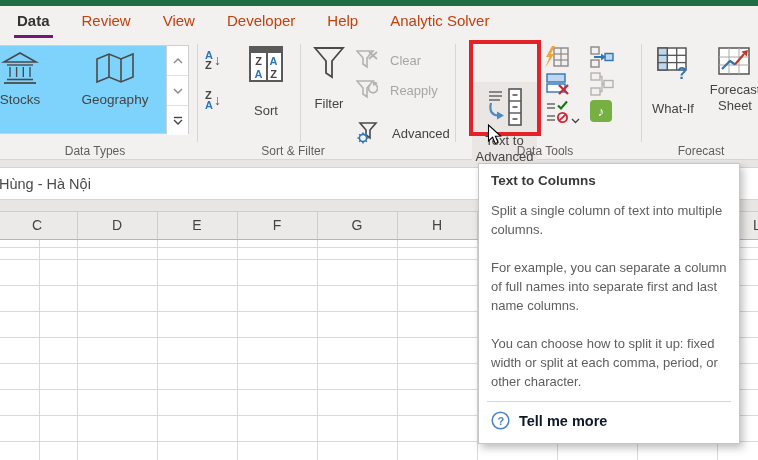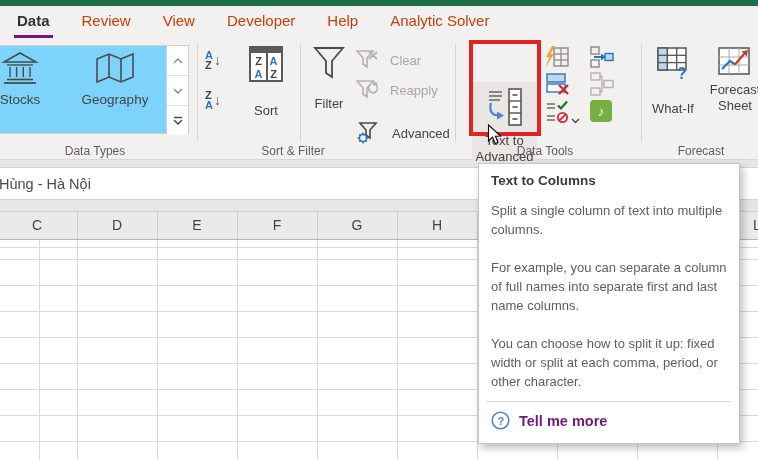--- a/index.html
+++ b/index.html
@@ -70,21 +70,21 @@
       background-position:77px 0px,0px 19px;}
 
   
   .tooltip{left:478px;top:163px;width:262px;height:281px;background:#fff;border:1px solid #c8c6c4;
       box-shadow:3px 4px 8px rgba(0,0,0,.25);box-sizing:border-box;padding:9px 12px 8px 12px;z-index:50;}
   .tooltip h4{margin:0 0 13px 0;font-size:13.5px;color:#3b3a39;}
   .tooltip p{margin:0 0 19px 0;font-size:13px;line-height:19px;color:#605e5c;}
   .tooltip p.last{margin-bottom:10px;}
   .tt-div{height:1px;background:#d8d6d4;margin:0 -4px 9px -4px;}
   .tt-link{display:flex;align-items:center;gap:9px;cursor:pointer;}
-  .tt-link .txt{font-size:14.5px;font-weight:bold;color:#701a75;}
+  .tt-link .txt{font-size:14.5px;font-weight:bold;color:#0f172a;}
 
   .cursor{left:487px;top:124px;z-index:60;pointer-events:none;}
 </style>
 </head>
 <body>
 
 <div id="root">
 
   <div class="abs titlebar"></div>
 

